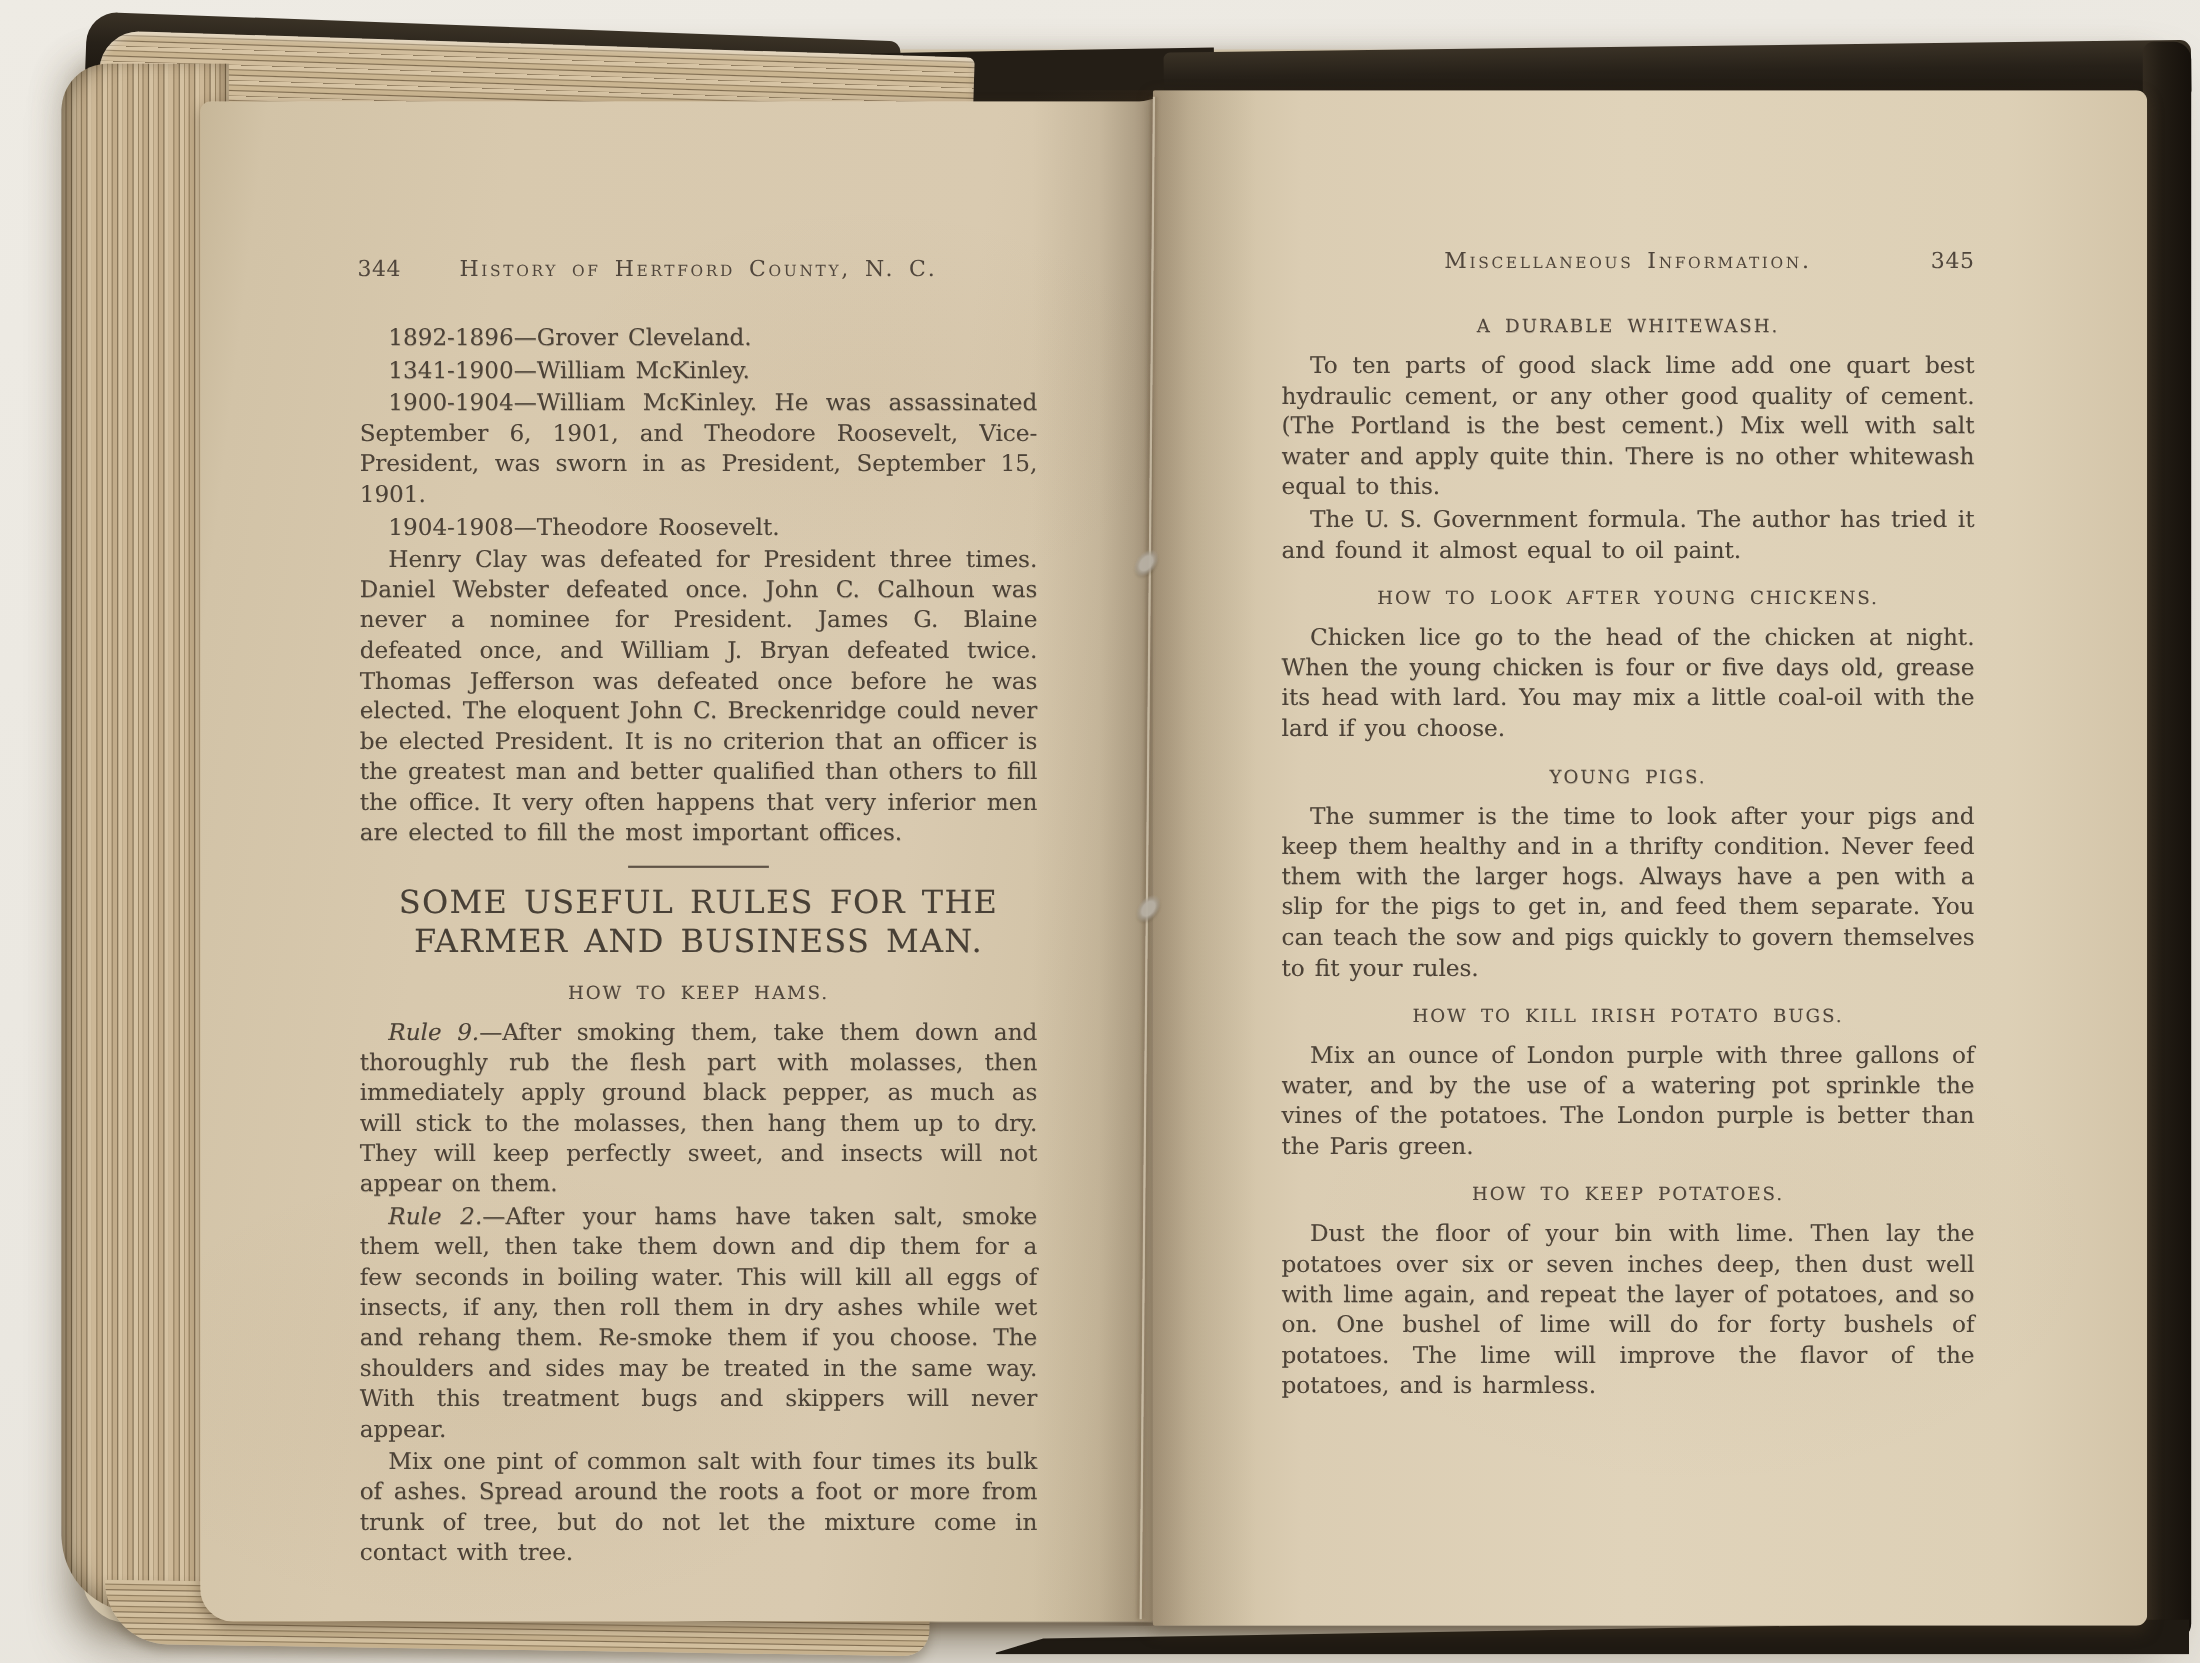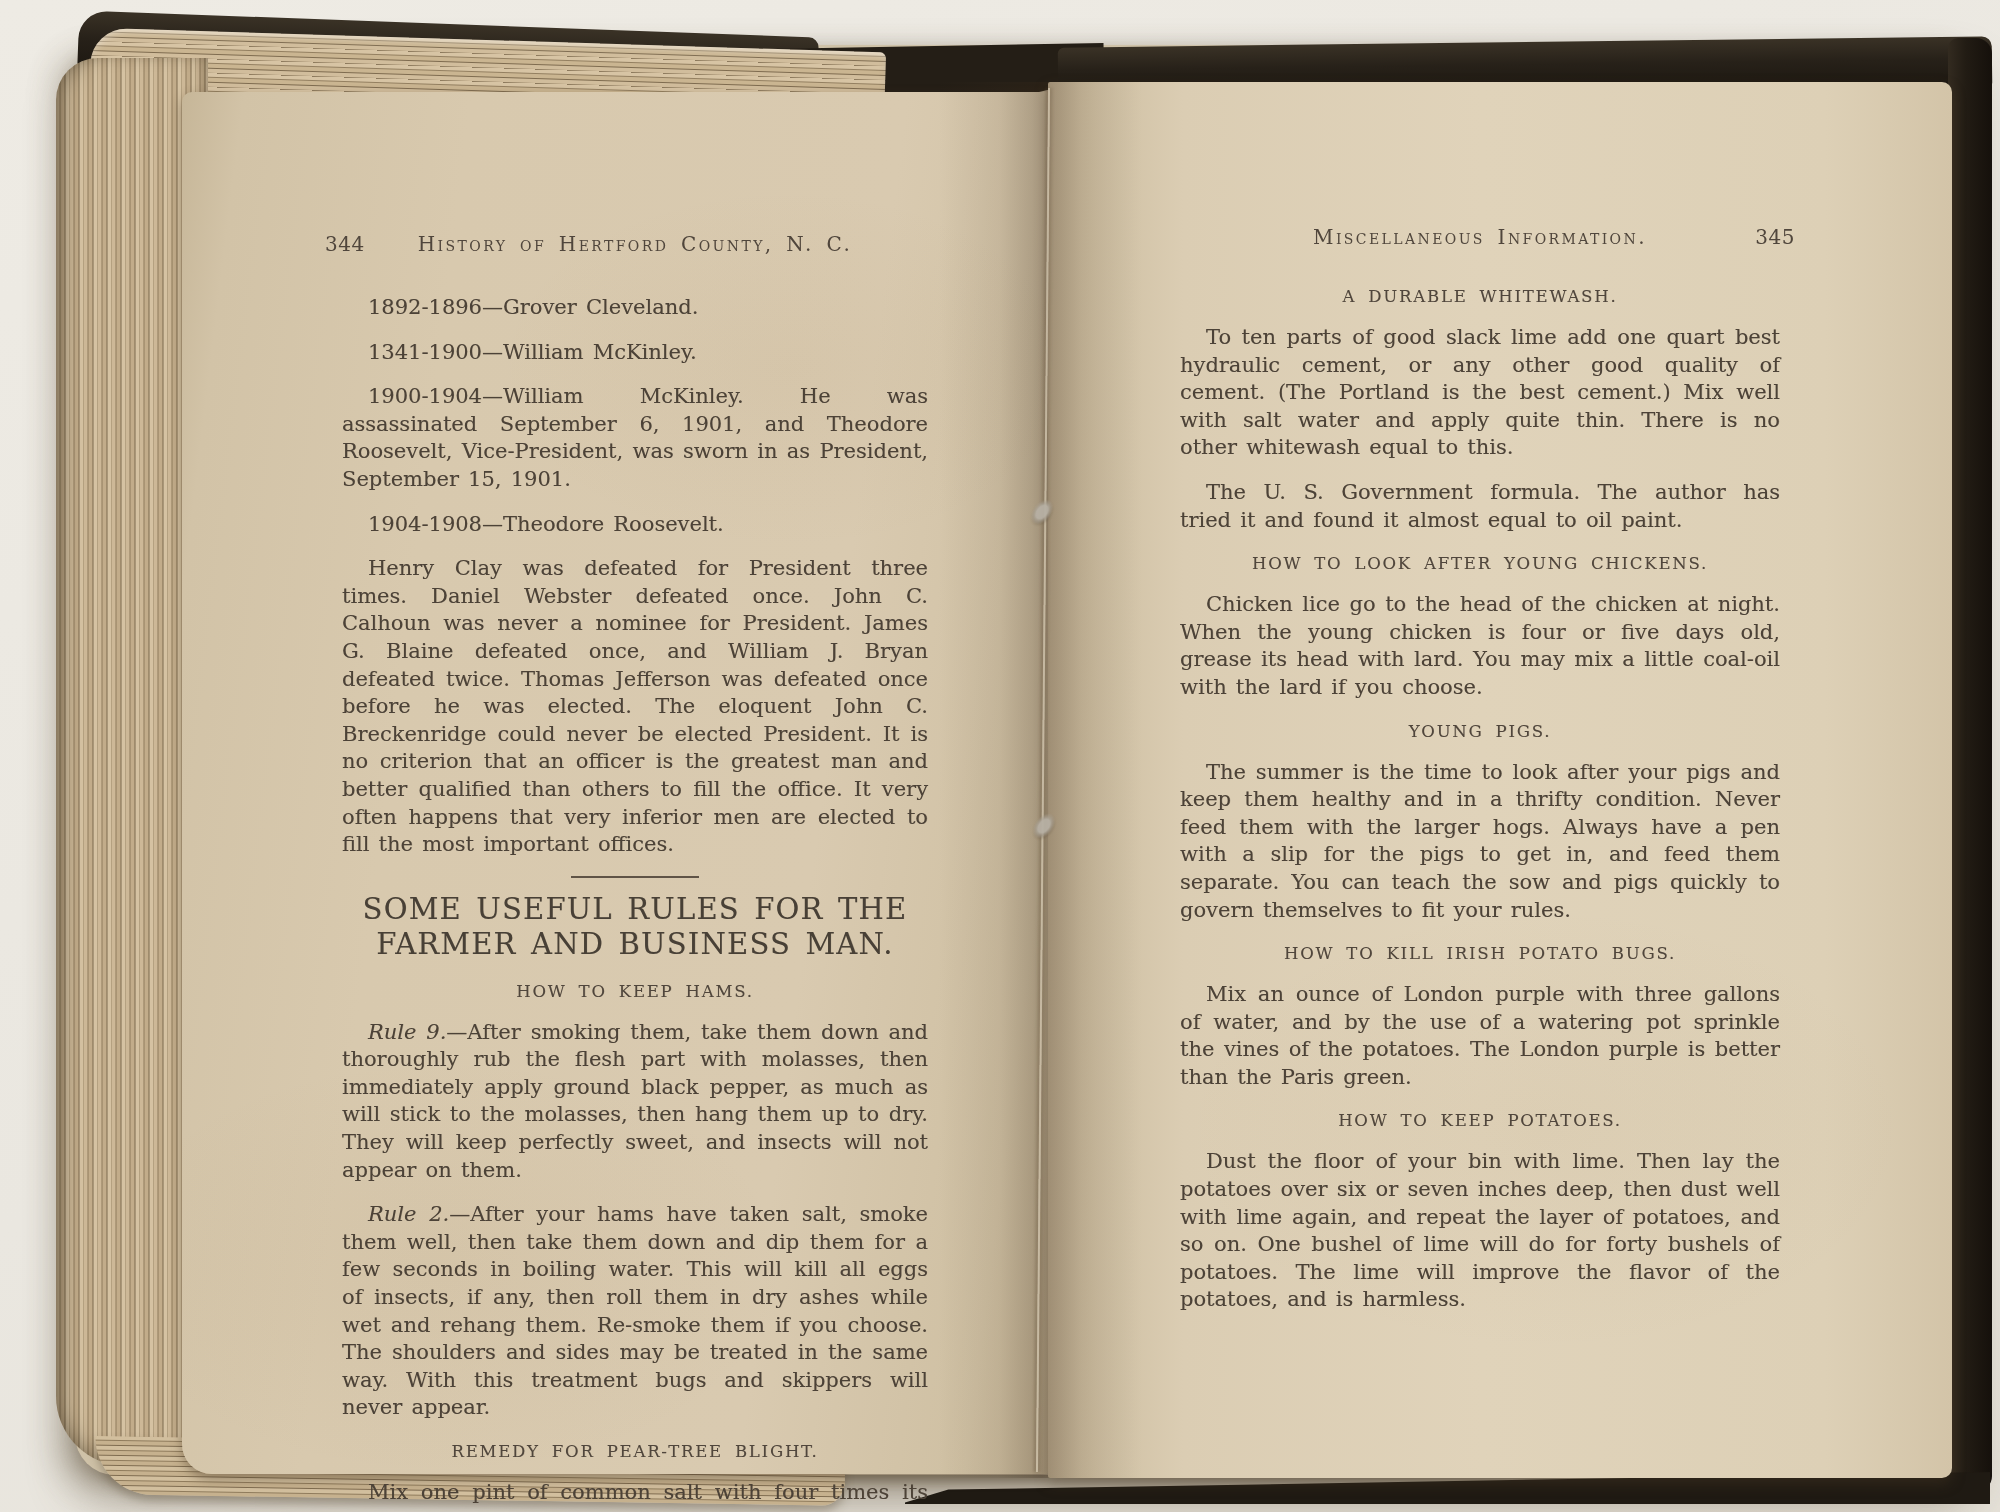--- a/index.html
+++ b/index.html
@@ -136,21 +136,21 @@
     word-spacing: 4px;
   }
   .running .pn {
     position: absolute; top: 0; font-variant: normal;
     letter-spacing: 0.5px; font-size: 20px;
   }
   .pn-left  { left: 0; }
   .pn-right { right: 2px; }
 
   p.entry, p.body {
-    margin: 17px; font-size: 21px; line-height: 27.6px;
+    margin: 2px; font-size: 21px; line-height: 27.6px;
     color: #4c4237; word-spacing: 2.5px;
     text-shadow: 0.3px 0.3px 0.6px rgba(76,66,55,0.30);
   }
   p.body { text-align: justify; }
   .indent { text-indent: 26px; }
 
   .divider {
     width: 128px; height: 2px; background: #5f5346;
     margin: 16px auto 14px auto;
   }
@@ -210,21 +210,20 @@
     <p class="body indent">Henry Clay was defeated for President three times. Daniel Webster defeated once. John C. Calhoun was never a nominee for President. James G. Blaine defeated once, and William J. Bryan defeated twice. Thomas Jefferson was defeated once before he was elected. The eloquent John C. Breckenridge could never be elected President. It is no criterion that an officer is the greatest man and better qualified than others to fill the office. It very often happens that very inferior men are elected to fill the most important offices.</p>
 
     <div class="divider"></div>
 
     <h2 class="section-title">SOME USEFUL RULES FOR THE FARMER AND BUSINESS MAN.</h2>
 
     <h3 class="subhead">HOW TO KEEP HAMS.</h3>
     <p class="body indent"><span class="rule-lead">Rule 9.</span><span>—After smoking them, take them down and thoroughly rub the flesh part with molasses, then immediately apply ground black pepper, as much as will stick to the molasses, then hang them up to dry. They will keep perfectly sweet, and insects will not appear on them.</span></p>
     <p class="body indent"><span class="rule-lead">Rule 2.</span><span>—After your hams have taken salt, smoke them well, then take them down and dip them for a few seconds in boiling water. This will kill all eggs of insects, if any, then roll them in dry ashes while wet and rehang them. Re-smoke them if you choose. The shoulders and sides may be treated in the same way. With this treatment bugs and skippers will never appear.</span></p>
 
-    <h3 class="subhead">REMEDY FOR PEAR-TREE BLIGHT.</h3>
     <p class="body indent">Mix one pint of common salt with four times its bulk of ashes. Spread around the roots a foot or more from trunk of tree, but do not let the mixture come in contact with tree.</p>
   </div>
 
   <div class="col col-right">
     <div class="running">
       <span>Miscellaneous Information.</span>
       <span class="pn pn-right">345</span>
     </div>
 
 

